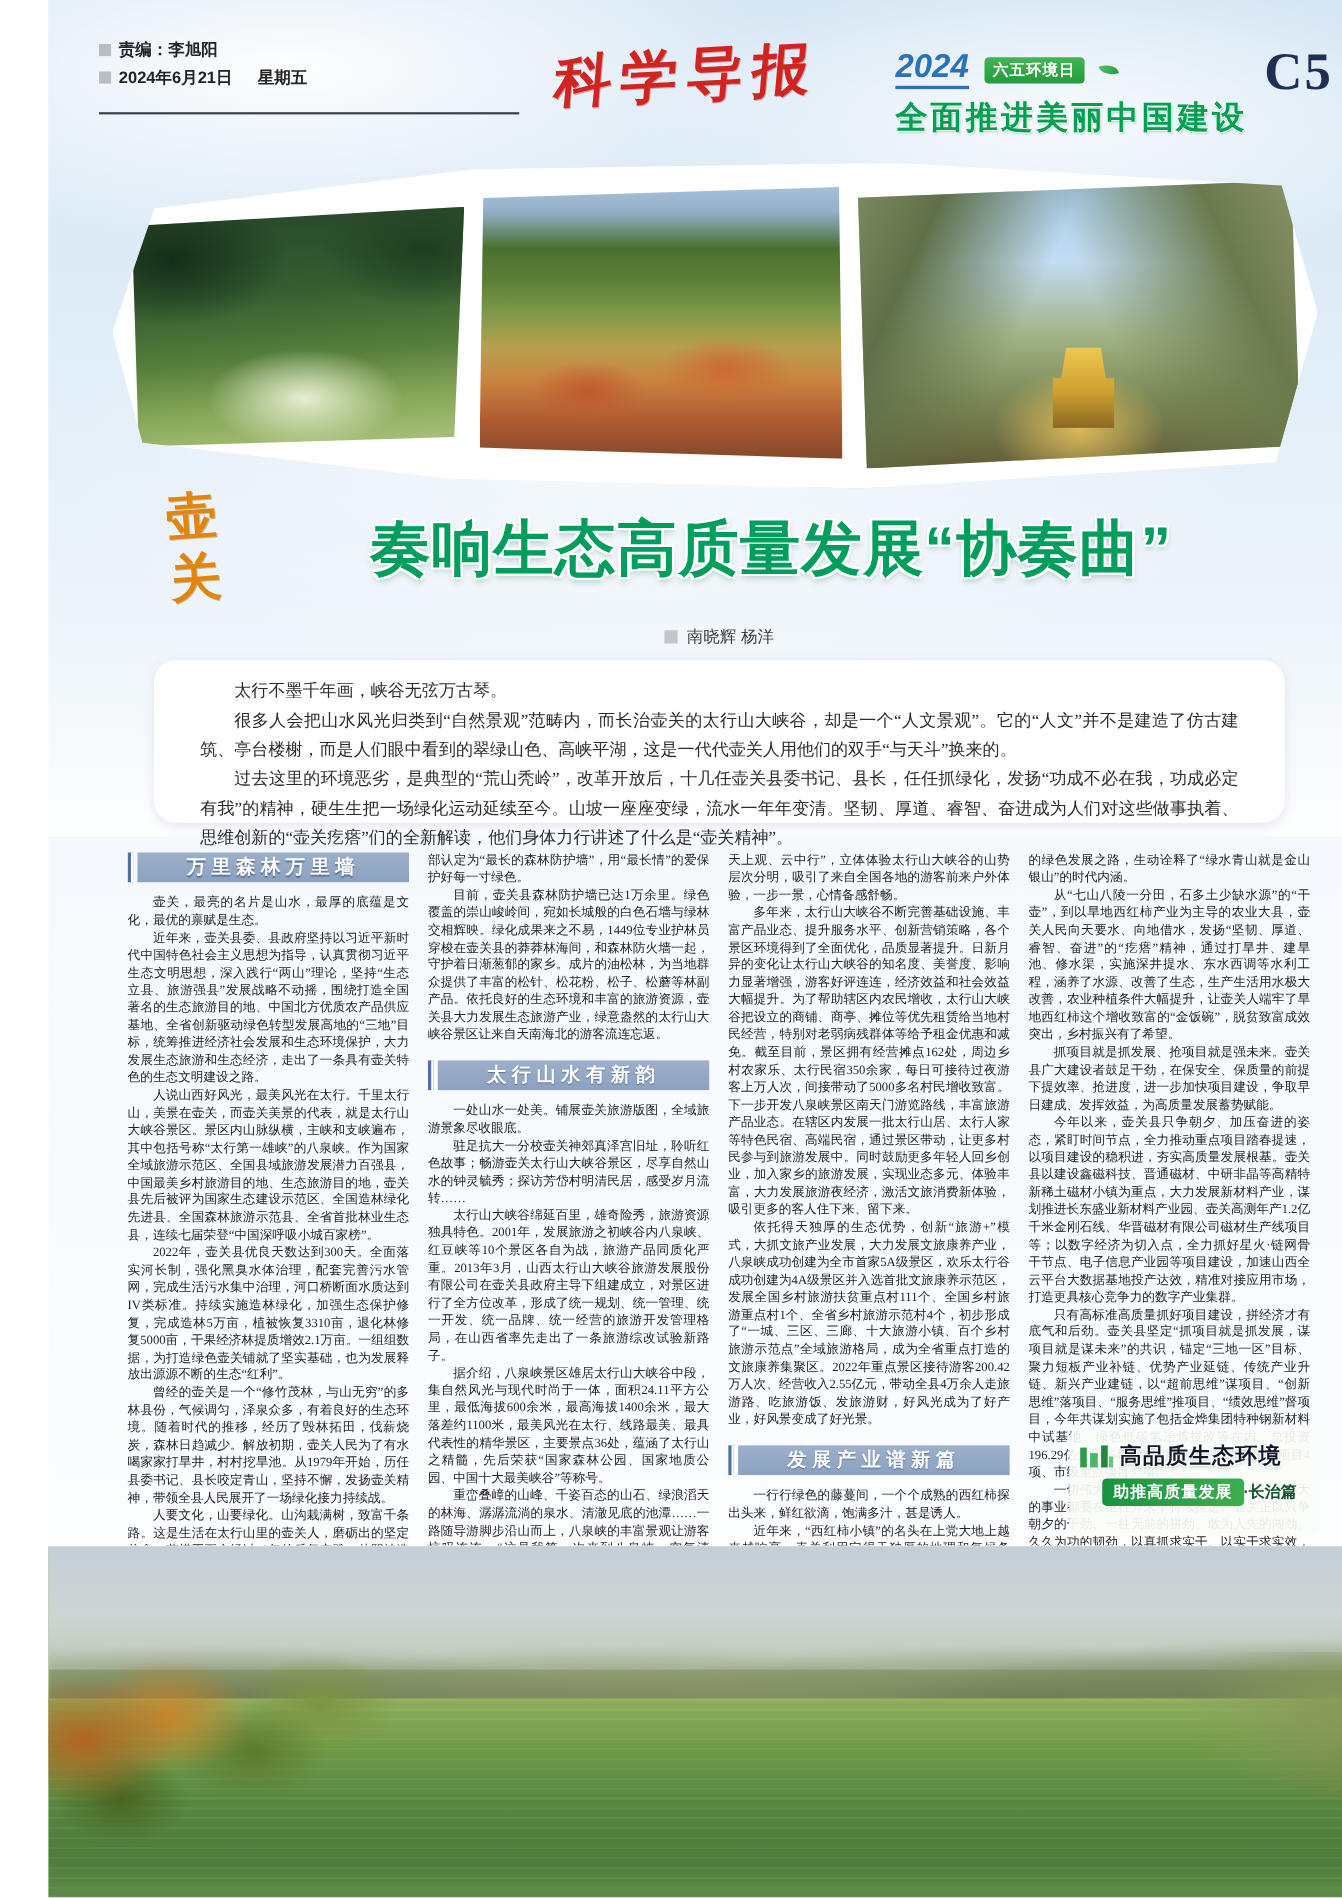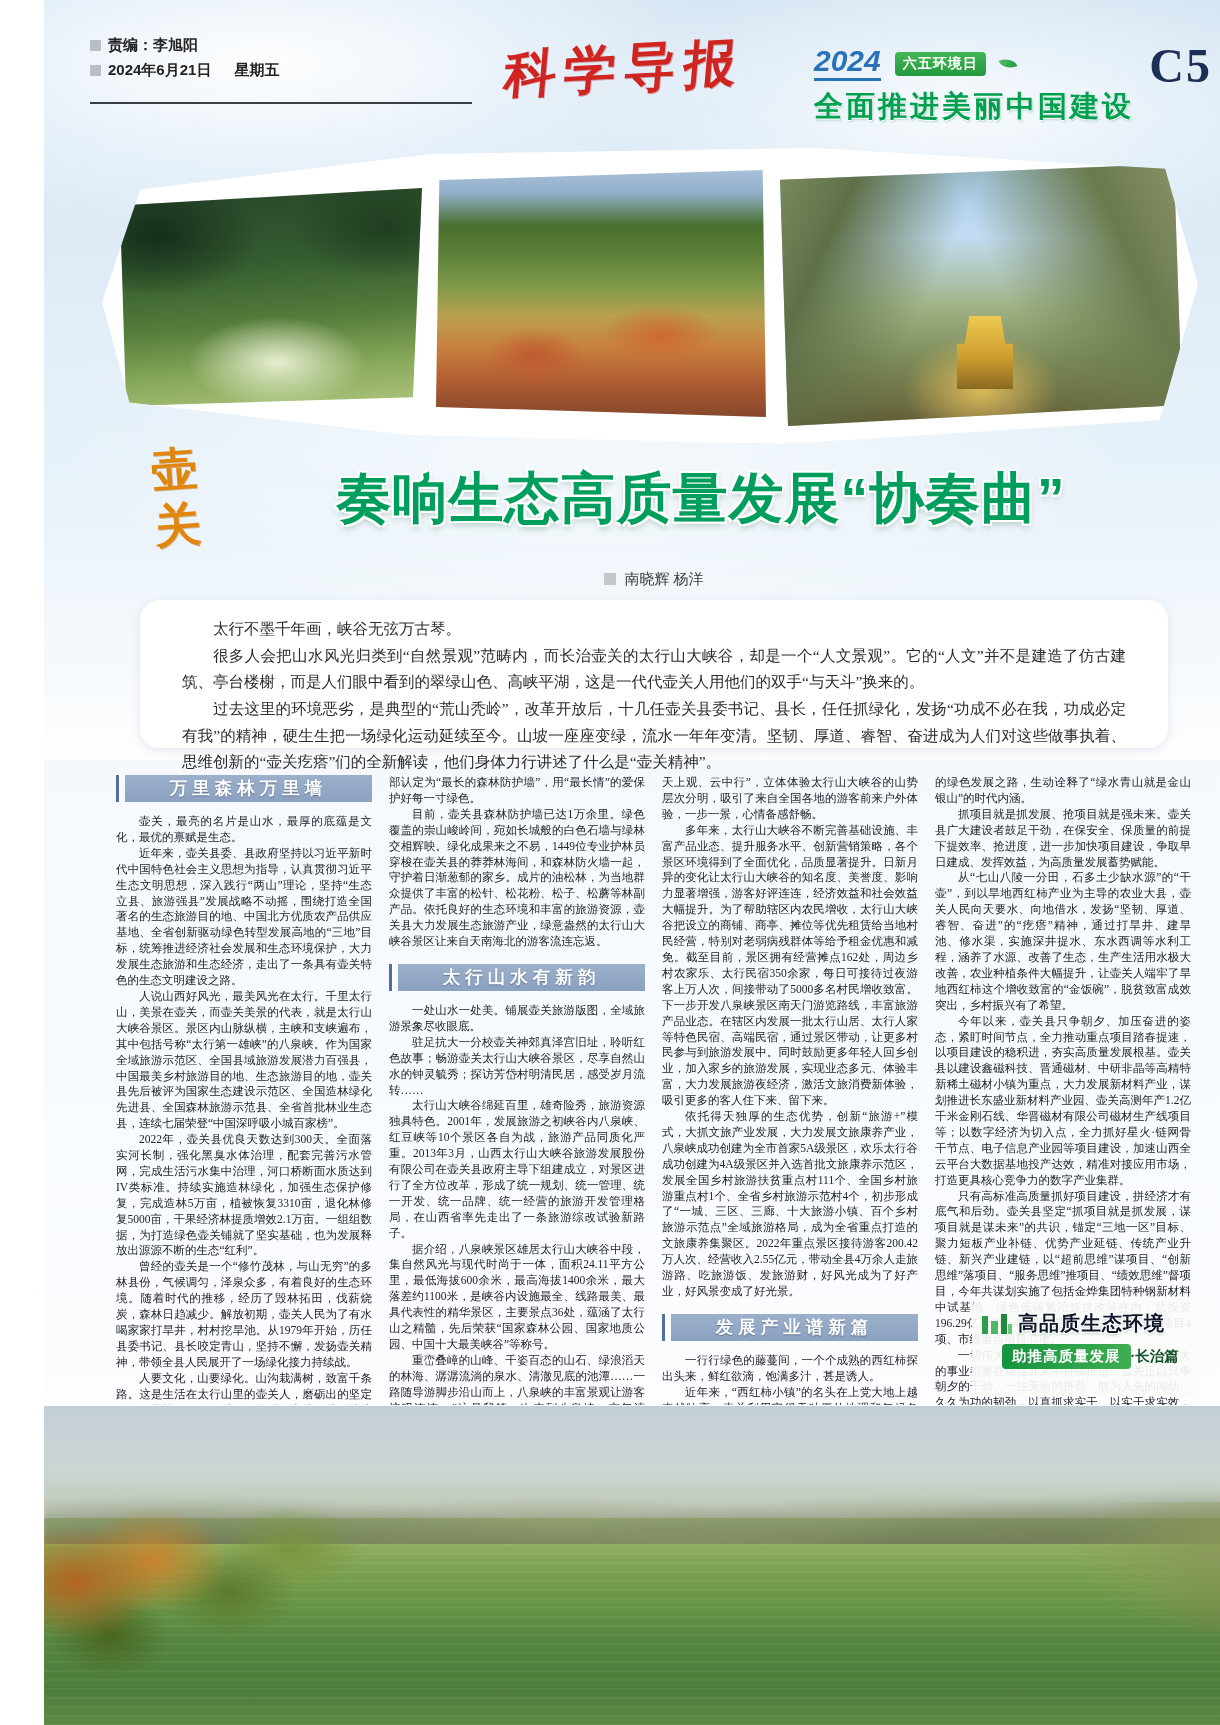--- a/index.html
+++ b/index.html
@@ -214,39 +214,39 @@
     <div class="col">
       <p class="para cont" style="margin-top:13px;">部认定为“最长的森林防护墙”，用“最长情”的爱保护好每一寸绿色。</p>
       <p class="para">目前，壶关县森林防护墙已达1万余里。绿色覆盖的崇山峻岭间，宛如长城般的白色石墙与绿林交相辉映。绿化成果来之不易，1449位专业护林员穿梭在壶关县的莽莽林海间，和森林防火墙一起，守护着日渐葱郁的家乡。成片的油松林，为当地群众提供了丰富的松针、松花粉、松子、松蘑等林副产品。依托良好的生态环境和丰富的旅游资源，壶关县大力发展生态旅游产业，绿意盎然的太行山大峡谷景区让来自天南海北的游客流连忘返。</p>
       <div class="sec-h">
         <span class="sec-accent"></span>
         <span class="sec-text">太行山水有新韵</span>
       </div>
       <p class="para">一处山水一处美。铺展壶关旅游版图，全域旅游景象尽收眼底。</p>
       <p class="para">驻足抗大一分校壶关神郊真泽宫旧址，聆听红色故事；畅游壶关太行山大峡谷景区，尽享自然山水的钟灵毓秀；探访芳岱村明清民居，感受岁月流转……</p>
       <p class="para">太行山大峡谷绵延百里，雄奇险秀，旅游资源独具特色。2001年，发展旅游之初峡谷内八泉峡、红豆峡等10个景区各自为战，旅游产品同质化严重。2013年3月，山西太行山大峡谷旅游发展股份有限公司在壶关县政府主导下组建成立，对景区进行了全方位改革，形成了统一规划、统一管理、统一开发、统一品牌、统一经营的旅游开发管理格局，在山西省率先走出了一条旅游综改试验新路子。</p>
-      <p class="para">据介绍，八泉峡景区雄居太行山大峡谷中段，集自然风光与现代时尚于一体，面积24.11平方公里，最低海拔600余米，最高海拔1400余米，最大落差约1100米，是峡谷内设施最全、线路最美、最具代表性的精华景区，主要景点36处，蕴涵了太行山之精髓，先后荣获“国家森林公园、国家地质公园、中国十大最美峡谷”等称号。</p>
+      <p class="para">据介绍，八泉峡景区雄居太行山大峡谷中段，集自然风光与现代时尚于一体，面积24.11平方公里，最低海拔600余米，最高海拔1400余米，最大落差约1100米，最美风光在太行、线路最美、最具代表性的精华景区，主要景点36处，蕴涵了太行山之精髓，先后荣获“国家森林公园、国家地质公园、中国十大最美峡谷”等称号。</p>
       <p class="para">重峦叠嶂的山峰、千姿百态的山石、绿浪滔天的林海、潺潺流淌的泉水、清澈见底的池潭……一路随导游脚步沿山而上，八泉峡的丰富景观让游客惊叹连连。“这是我第一次来到八泉峡，空气清新，一片苍翠，不得不佩服大自然的鬼斧神工。”一名游客说道。</p>
 
     </div>
     <div class="col">
       <p class="para cont" style="margin-top:13px;">天上观、云中行”，立体体验太行山大峡谷的山势层次分明，吸引了来自全国各地的游客前来户外体验，一步一景，心情备感舒畅。</p>
       <p class="para">多年来，太行山大峡谷不断完善基础设施、丰富产品业态、提升服务水平、创新营销策略，各个景区环境得到了全面优化，品质显著提升。日新月异的变化让太行山大峡谷的知名度、美誉度、影响力显著增强，游客好评连连，经济效益和社会效益大幅提升。为了帮助辖区内农民增收，太行山大峡谷把设立的商铺、商亭、摊位等优先租赁给当地村民经营，特别对老弱病残群体等给予租金优惠和减免。截至目前，景区拥有经营摊点162处，周边乡村农家乐、太行民宿350余家，每日可接待过夜游客上万人次，间接带动了5000多名村民增收致富。下一步开发八泉峡景区南天门游览路线，丰富旅游产品业态。在辖区内发展一批太行山居、太行人家等特色民宿、高端民宿，通过景区带动，让更多村民参与到旅游发展中。同时鼓励更多年轻人回乡创业，加入家乡的旅游发展，实现业态多元、体验丰富，大力发展旅游夜经济，激活文旅消费新体验，吸引更多的客人住下来、留下来。</p>
       <p class="para">依托得天独厚的生态优势，创新“旅游+”模式，大抓文旅产业发展，大力发展文旅康养产业，八泉峡成功创建为全市首家5A级景区，欢乐太行谷成功创建为4A级景区并入选首批文旅康养示范区，发展全国乡村旅游扶贫重点村111个、全国乡村旅游重点村1个、全省乡村旅游示范村4个，初步形成了“一城、三区、三廊、十大旅游小镇、百个乡村旅游示范点”全域旅游格局，成为全省重点打造的文旅康养集聚区。2022年重点景区接待游客200.42万人次、经营收入2.55亿元，带动全县4万余人走旅游路、吃旅游饭、发旅游财，好风光成为了好产业，好风景变成了好光景。</p>
       <div class="sec-h">
         <span class="sec-accent"></span>
         <span class="sec-text">发展产业谱新篇</span>
       </div>
       <p class="para">一行行绿色的藤蔓间，一个个成熟的西红柿探出头来，鲜红欲滴，饱满多汁，甚是诱人。</p>
       <p class="para">近年来，“西红柿小镇”的名头在上党大地上越来越响亮。壶关利用它得天独厚的地理和气候条件，抓实店上旱地西红柿种植项目，让小小的西红柿插上“云”翅膀飞往全国各地，并先后获得“国家级旱地蔬菜西红柿标准示范区”“国家地理标志证明商标”等荣誉。全县共有17家农业企业、合作社获得番茄无公害农产品认证。经过十几年的发展，壶关走出了一条生态、经济和社会效益有机结合</p>
     </div>
     <div class="col">
       <p class="para cont" style="margin-top:13px;">的绿色发展之路，生动诠释了“绿水青山就是金山银山”的时代内涵。</p>
+      <p class="para">从“七山八陵一分田，石多土少缺水源”的“干壶”，到以旱地西红柿产业为主导的农业大县，壶关人民向天要水、向地借水，发扬“坚韧、厚道、睿智、奋进”的“疙瘩”精神，通过打旱井、建旱池、修水渠，实施深井提水、东水西调等水利工程，涵养了水源、改善了生态，生产生活用水极大改善，农业种植条件大幅提升，让壶关人端牢了旱地西红柿这个增收致富的“金饭碗”，脱贫致富成效突出，乡村振兴有了希望。</p>
       <p class="para">抓项目就是抓发展、抢项目就是强未来。壶关县广大建设者鼓足干劲，在保安全、保质量的前提下提效率、抢进度，进一步加快项目建设，争取早日建成、发挥效益，为高质量发展蓄势赋能。</p>
-      <p class="para">从“七山八陵一分田，石多土少缺水源”的“干壶”，到以旱地西红柿产业为主导的农业大县，壶关人民向天要水、向地借水，发扬“坚韧、厚道、睿智、奋进”的“疙瘩”精神，通过打旱井、建旱池、修水渠，实施深井提水、东水西调等水利工程，涵养了水源、改善了生态，生产生活用水极大改善，农业种植条件大幅提升，让壶关人端牢了旱地西红柿这个增收致富的“金饭碗”，脱贫致富成效突出，乡村振兴有了希望。</p>
       <p class="para">今年以来，壶关县只争朝夕、加压奋进的姿态，紧盯时间节点，全力推动重点项目踏春提速，以项目建设的稳积进，夯实高质量发展根基。壶关县以建设鑫磁科技、晋通磁材、中研非晶等高精特新稀土磁材小镇为重点，大力发展新材料产业，谋划推进长东盛业新材料产业园、壶关高测年产1.2亿千米金刚石线、华晋磁材有限公司磁材生产线项目等；以数字经济为切入点，全力抓好星火·链网骨干节点、电子信息产业园等项目建设，加速山西全云平台大数据基地投产达效，精准对接应用市场，打造更具核心竞争力的数字产业集群。</p>
       <p class="para">只有高标准高质量抓好项目建设，拼经济才有底气和后劲。壶关县坚定“抓项目就是抓发展，谋项目就是谋未来”的共识，锚定“三地一区”目标、聚力短板产业补链、优势产业延链、传统产业升链、新兴产业建链，以“超前思维”谋项目、“创新思维”落项目、“服务思维”推项目、“绩效思维”督项目，今年共谋划实施了包括金烨集团特种钢新材料中试基地、绿色低碳氢冶炼技改等在内，总投资196.29亿元的164项重点项目，其中省级重点项目4项、市级重点项目37项。</p>
       <p class="para">一切伟大成就都是接续奋斗的结果，一切伟大的事业都要在继往开来中持续推进。壶关正以只争朝夕的干劲、一往无前的拼劲、敢为人先的闯劲、久久为功的韧劲，以真抓求实干、以实干求实效，推动高质量发展再上新台阶、开辟新境界。在推动高质量发展中奋勇争先，奋力谱写中国式现代化壶关新篇章！</p>
     </div>
   </div>
 
   <div class="badge">
     <div class="badge-l1">
       <span class="skyline"></span>
       <span class="badge-t1">高品质生态环境</span>

